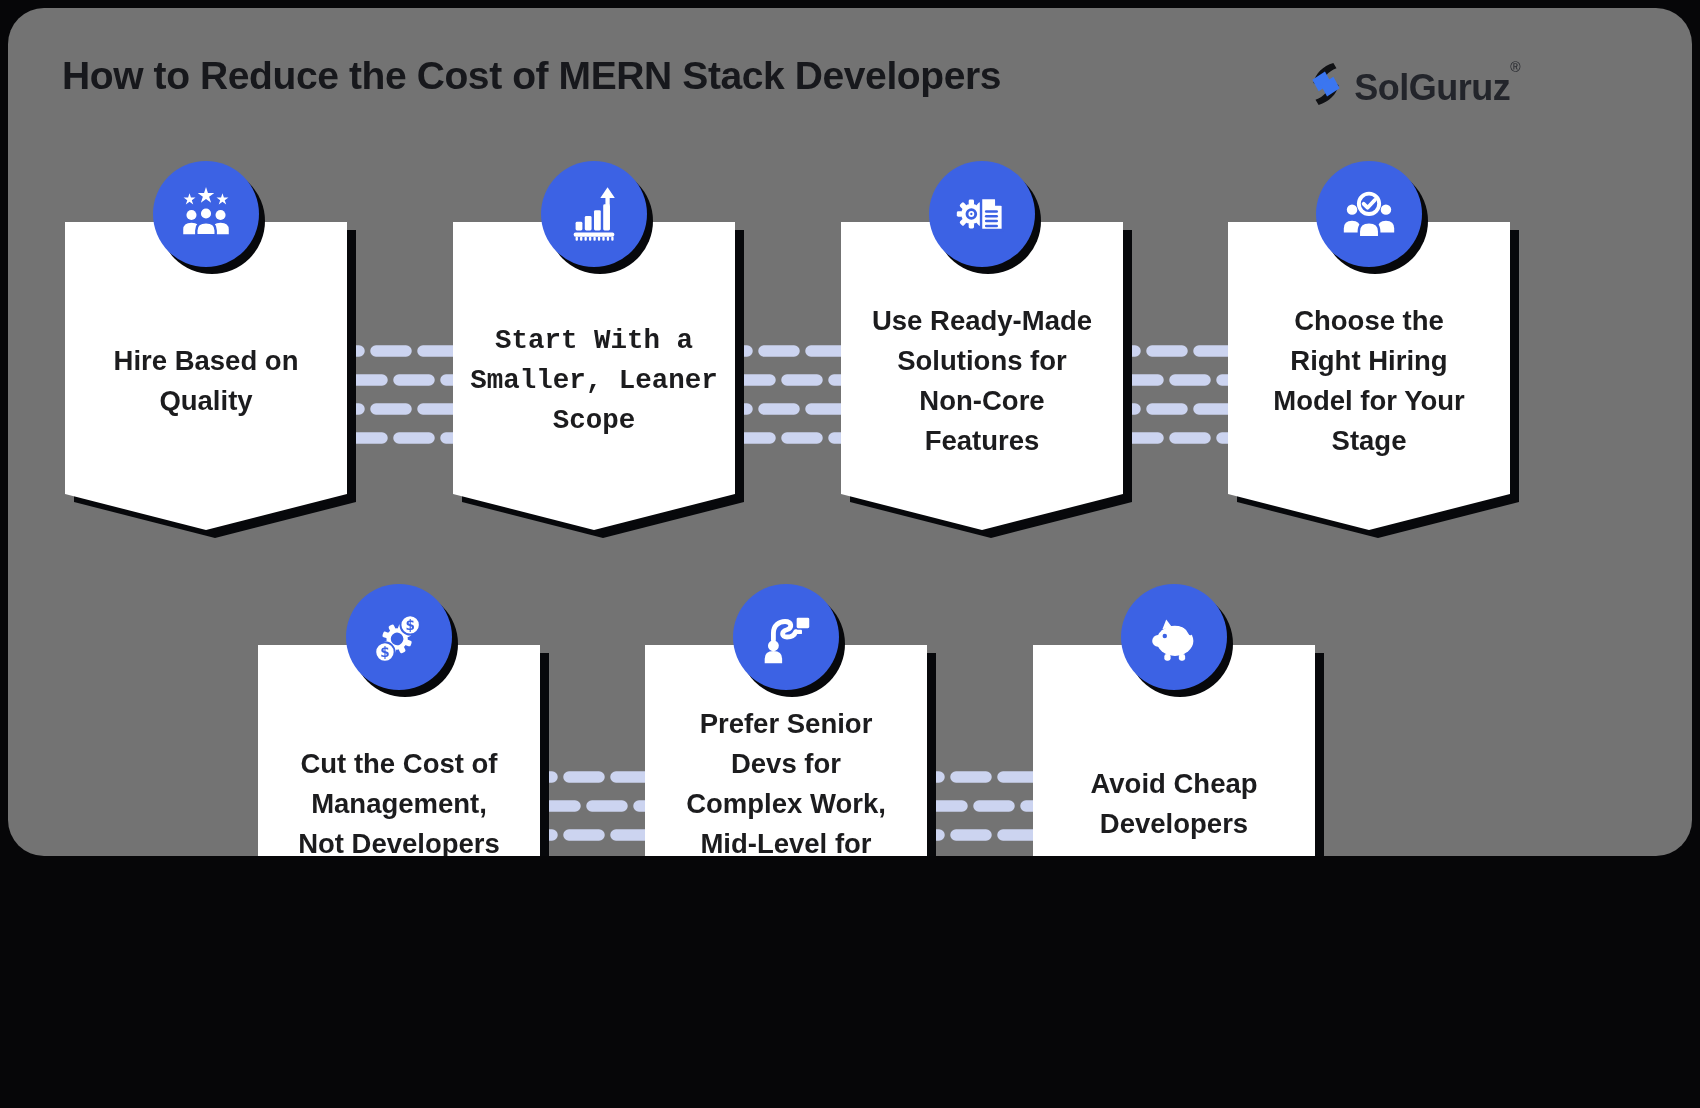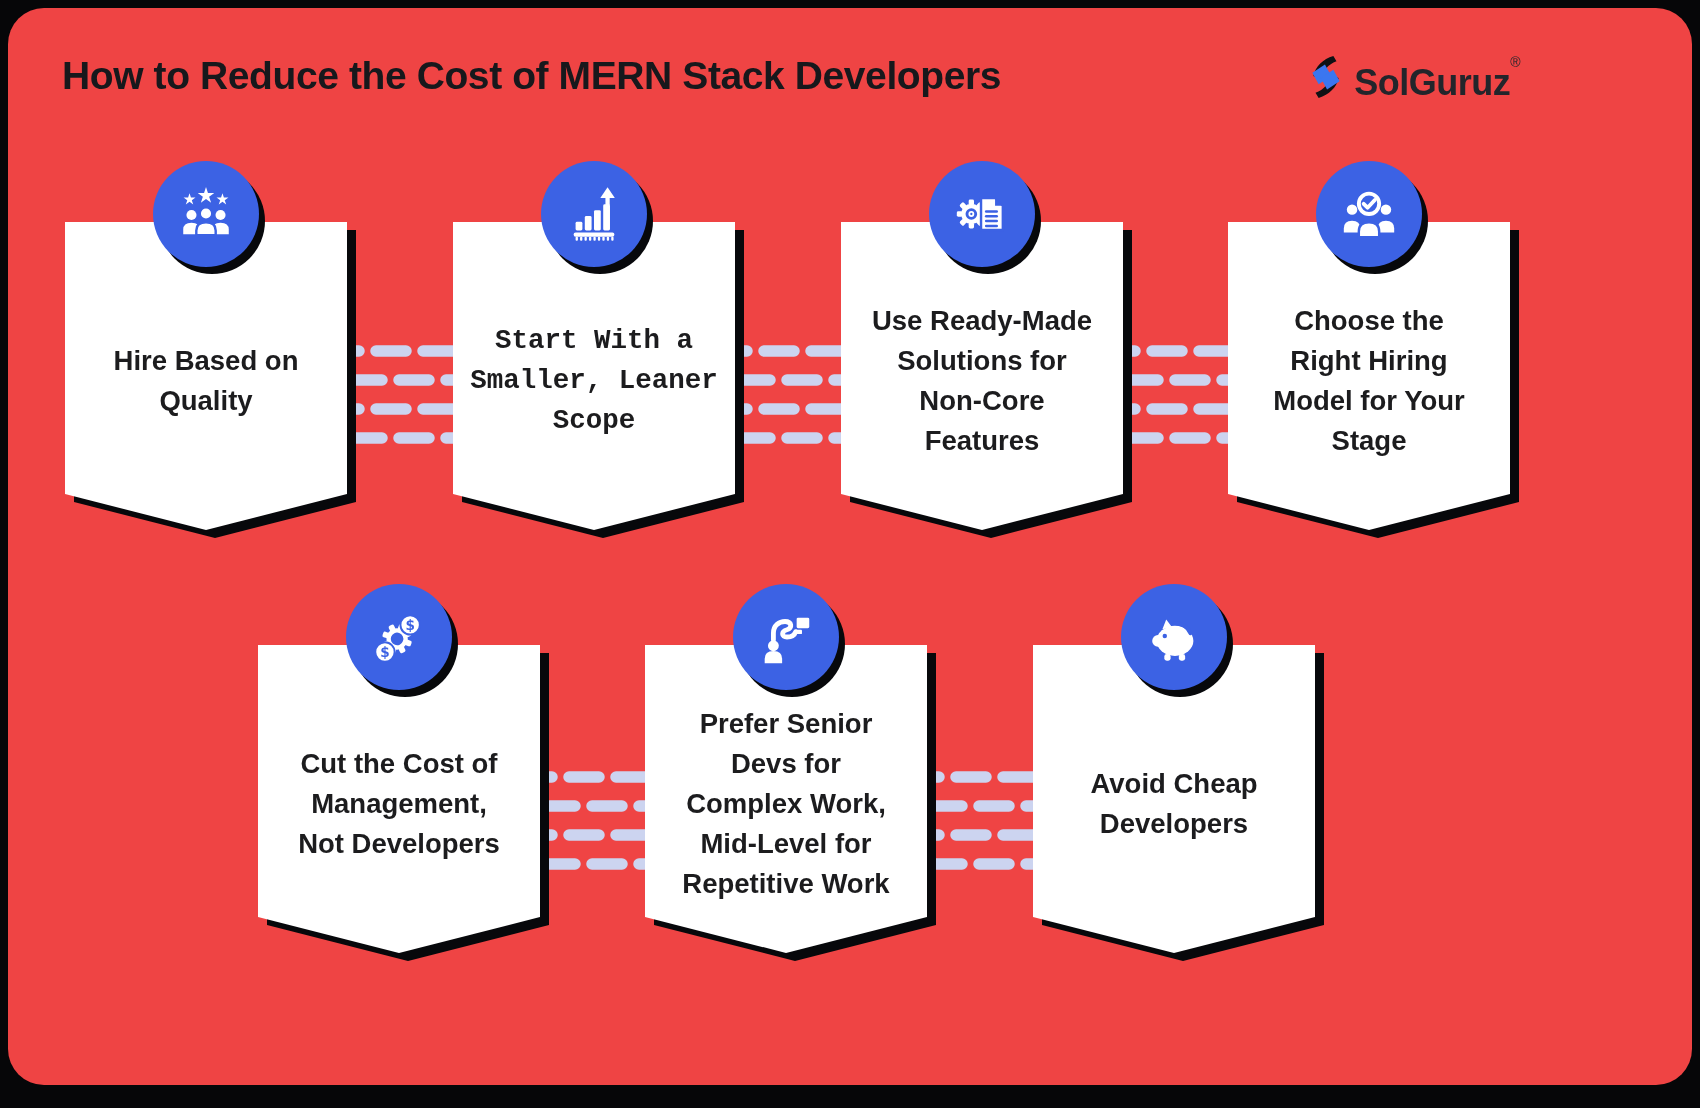--- a/index.html
+++ b/index.html
@@ -4,30 +4,30 @@
 <style>
   * { margin:0; padding:0; box-sizing:border-box; }
   html,body { width:1700px; height:1108px; }
   body {
     background:#060608;
     font-family:"Liberation Sans", sans-serif;
     position:relative;
     overflow:hidden;
   }
   .panel {
-    position:absolute; left:8px; top:8px; width:1684px; height:1077px;
-    background:#ef4444; border-radius:36px; overflow:hidden;
+    position:absolute; left:8px; top:8px; width:1684px; height:848px;
+    background:#737373; border-radius:36px; overflow:hidden;
   }
   .title {
     position:absolute; left:54px; top:46px;
     font-size:39px; font-weight:800; color:#17181c; letter-spacing:-0.4px;
   }
   .logo {
     position:absolute; top:46px; right:172px; height:60px;
-    display:flex; align-items:flex-start; gap:7px;
+    display:flex; align-items:center; gap:7px;
   }
   .logo-text { font-size:36px; font-weight:700; color:#23252b; letter-spacing:-0.5px; }
   .logo-text sup { font-size:14px; font-weight:400; vertical-align:28px; }
   .connector { position:absolute; width:114px; height:104px; z-index:1; }
   .connector line { stroke:#ccd4f0; stroke-width:11.5; stroke-linecap:round; }
   .card { position:absolute; width:282px; height:308px; z-index:2; }
   .card-shadow {
     position:absolute; inset:0; background:#07080b;
     transform:translate(9px,8px);
     clip-path:polygon(0 0,100% 0,100% calc(100% - 36px),50% 100%,0 calc(100% - 36px));

